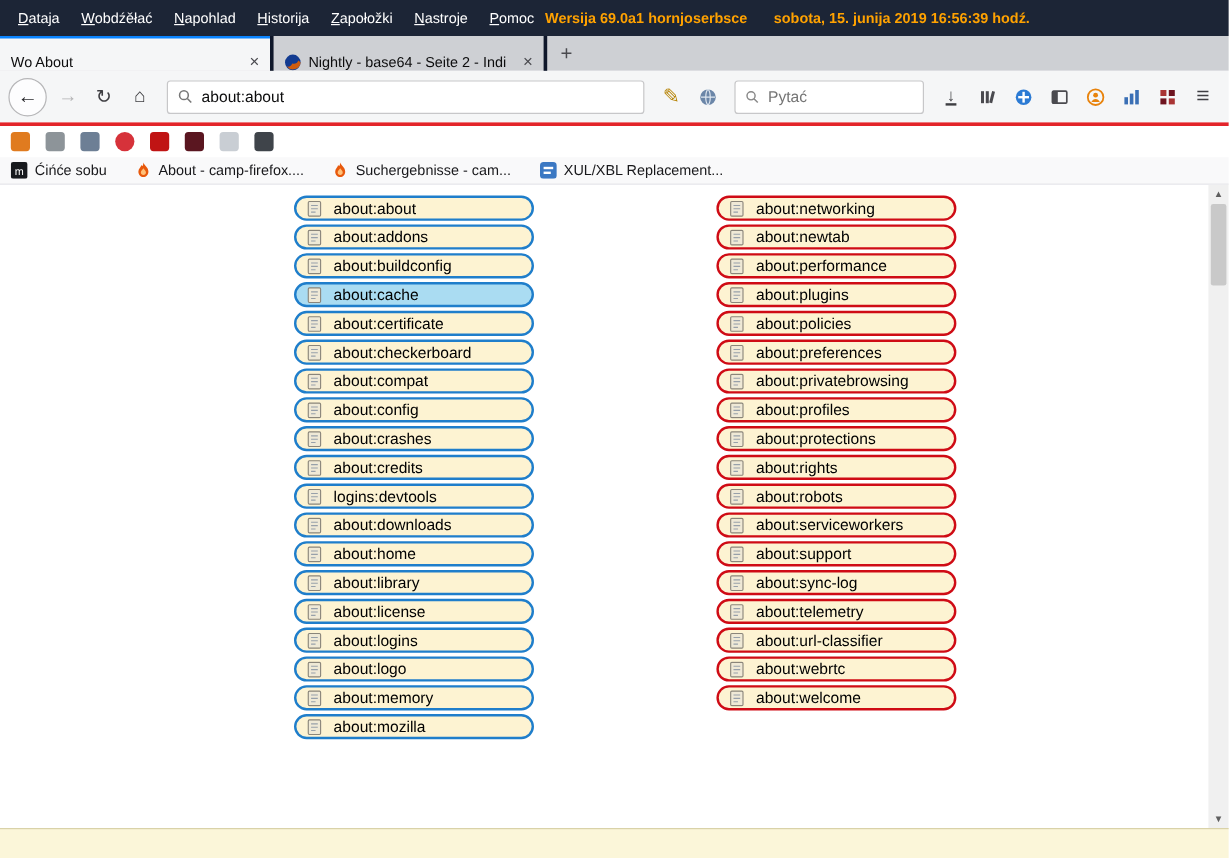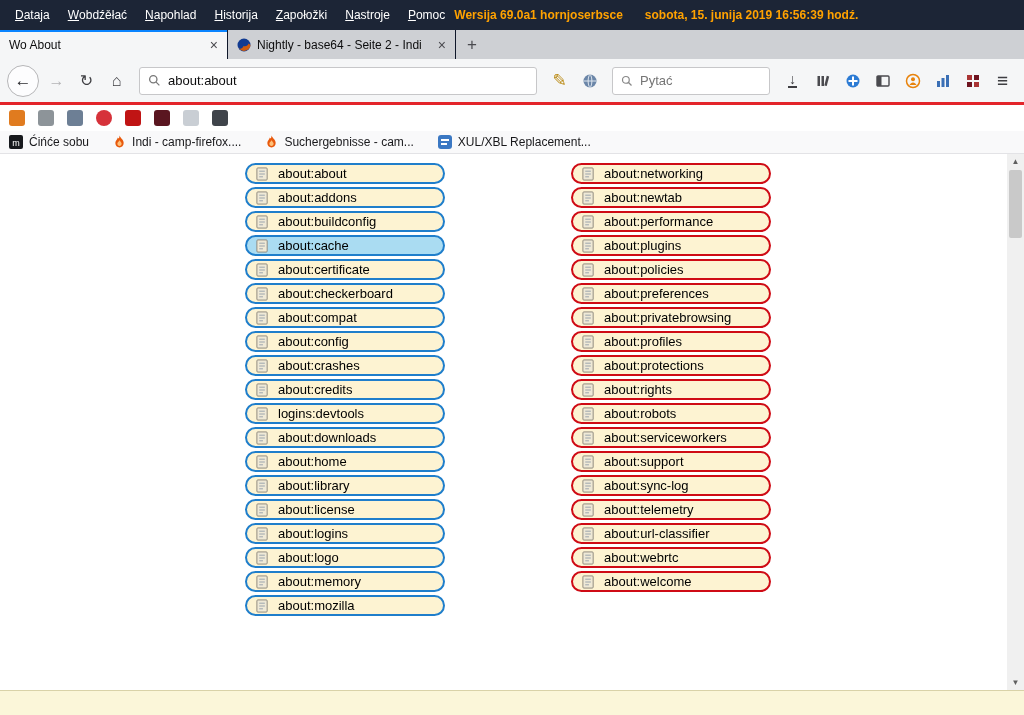--- a/index.html
+++ b/index.html
@@ -8,21 +8,21 @@
   
   .menubar { height:30px; background:var(--menubar-bg,#1c2536); display:flex; align-items:center; color:#fff; font-size:12px; padding:0 6px; }
   .menu-items { display:flex; height:100%; }
   .menu-item { padding:0 9px; display:flex; align-items:center; cursor:default; }
   .menu-item .ak { text-decoration:underline; }
   .menu-version { color:var(--accent-orange,#ffa200); font-weight:bold; }
   .menu-datetime { color:var(--accent-orange,#ffa200); font-weight:bold; margin-left:22px; }
 
   
   .tabbar { height:29px; background:#ced0d4; display:flex; align-items:stretch; }
-  .tab { width:228px; display:flex; align-items:center; padding:0 9px; font-size:12px; color:#0c0c0d; border-right:1px solid #0f172a; }
+  .tab { width:228px; display:flex; align-items:flex-end; padding:0 9px; font-size:12px; color:#0c0c0d; border-right:3px solid #0f172a; }
   .tab.active { background:#f5f6f7; box-shadow:inset 0 2px 0 #0a84ff; }
   .tab-title { flex:1; white-space:nowrap; overflow:hidden; }
   .tab-close { margin-left:6px; font-size:14px; color:#4a4a4f; }
   .favicon { margin-right:6px; display:flex; }
   .newtab { width:32px; display:flex; align-items:center; justify-content:center; font-size:17px; color:#4a4a4f; }
 
   
   .navbar { height:43px; background:#f5f6f7; display:flex; align-items:center; padding:0 7px; gap:5px; }
   .nav-btn { min-width:25px; height:28px; display:flex; align-items:center; justify-content:center; font-size:16px; color:#3e3e42; }
   .back-btn { width:32px; height:32px; min-width:32px; border:1px solid #b6b6b8; border-radius:50%; background:#fdfdfe; color:#2a2a2e; font-size:17px; }
@@ -44,21 +44,21 @@
 
   
   .bmrow { height:23px; background:#f9f9fa; display:flex; align-items:center; padding:0 9px; gap:24px; font-size:12px; color:#18181b; border-bottom:1px solid #e3e3e6; }
   .bm-item { display:flex; align-items:center; gap:6px; white-space:nowrap; }
   .bm-icon { display:flex; }
 
   
   .content { position:relative; height:536px; background:#fff; overflow:hidden; }
   .col { position:absolute; top:9px; }
   #col-left { left:245px; }
-  #col-right { left:571px; }
+  #col-right { left:597px; }
   .pill { width:200px; height:21px; border:2px solid; border-radius:11px; background:var(--pill-bg,#fdf3d2); display:flex; align-items:center; padding:0 8px; gap:8px; margin-bottom:3px; font-size:13px; color:#000; cursor:pointer; }
   .pill.left { border-color:var(--left-pill-border,#1f7ecb); }
   .pill.right { border-color:var(--right-pill-border,#cf0b15); }
   .pill.selected { background:var(--selected-pill-bg,#aadcf2); }
   .pill-icon { display:flex; }
   .pill-label { white-space:nowrap; }
 
   
   .scrollbar { position:absolute; right:0; top:0; width:17px; height:100%; background:#f0f0f0; }
   .sb-arrow { height:15px; display:flex; align-items:center; justify-content:center; font-size:8px; color:#5f5f5f; }
@@ -256,21 +256,21 @@
         </span>
         <span>Ćińće sobu</span>
       </div>
       <div class="bm-item">
         <span class="bm-icon">
           <svg width="13" height="14" viewBox="0 0 14 15">
             <path d="M7 0.5C8 3.5 11.5 4.8 11.5 8.7c0 2.7-2 4.8-4.5 4.8S2.5 11.4 2.5 8.7C2.5 6 4.6 5 5.2 2.6 6 4.2 6.7 4 7 .5z" fill="#e8590c"></path>
             <path d="M7 5.5c.7 1.4 2.3 2 2.3 3.9 0 1.3-1 2.3-2.3 2.3s-2.3-1-2.3-2.3C4.7 7.6 6.3 7 7 5.5z" fill="#ffc078"></path>
           </svg>
         </span>
-        <span>Indi - camp-firefox....</span>
+        <span>About - camp-firefox....</span>
       </div>
       <div class="bm-item">
         <span class="bm-icon">
           <svg width="13" height="14" viewBox="0 0 14 15">
             <path d="M7 0.5C8 3.5 11.5 4.8 11.5 8.7c0 2.7-2 4.8-4.5 4.8S2.5 11.4 2.5 8.7C2.5 6 4.6 5 5.2 2.6 6 4.2 6.7 4 7 .5z" fill="#e8590c"></path>
             <path d="M7 5.5c.7 1.4 2.3 2 2.3 3.9 0 1.3-1 2.3-2.3 2.3s-2.3-1-2.3-2.3C4.7 7.6 6.3 7 7 5.5z" fill="#ffc078"></path>
           </svg>
         </span>
         <span>Suchergebnisse - cam...</span>
       </div>

